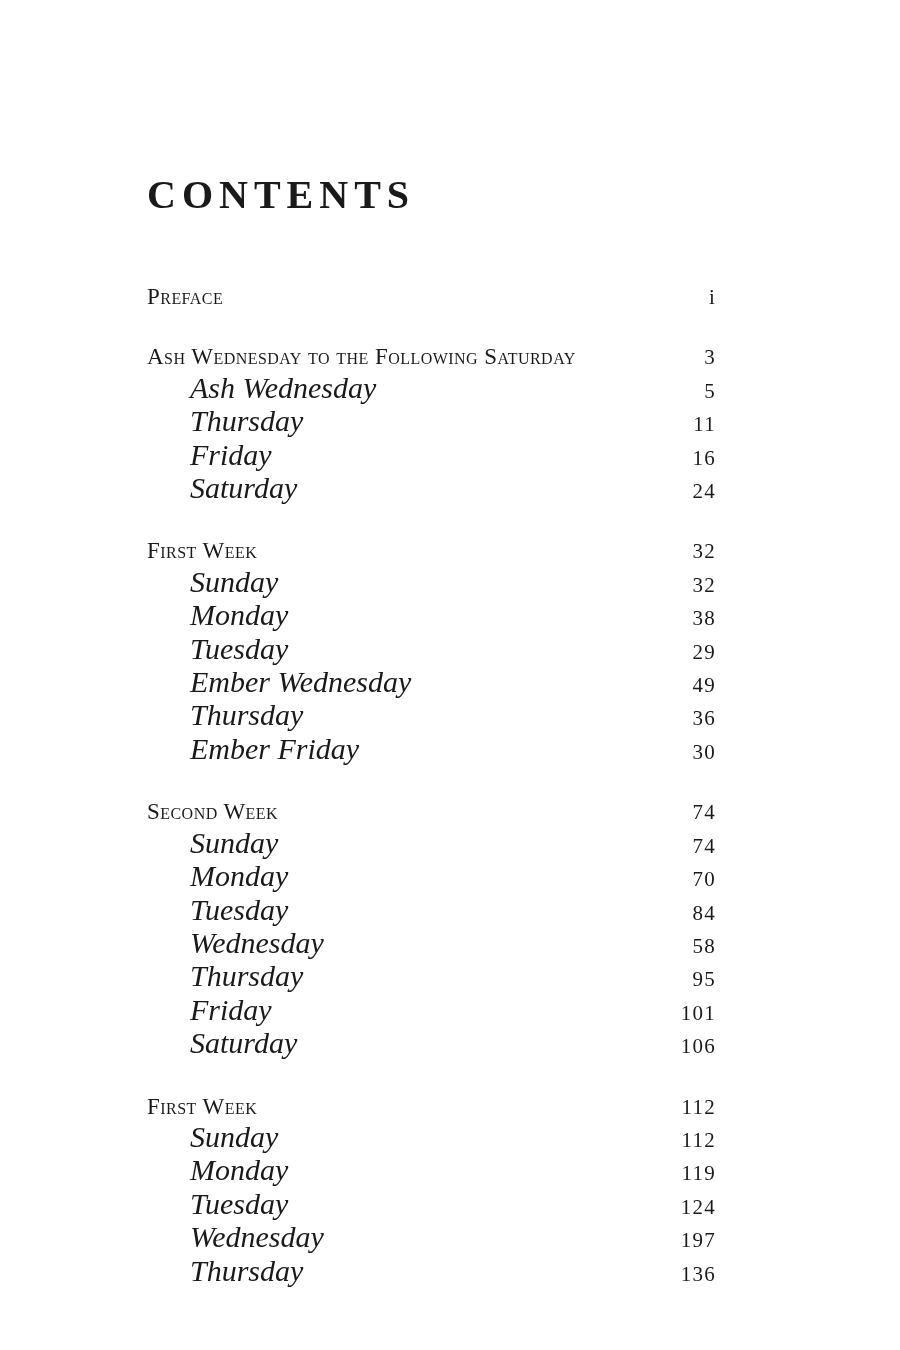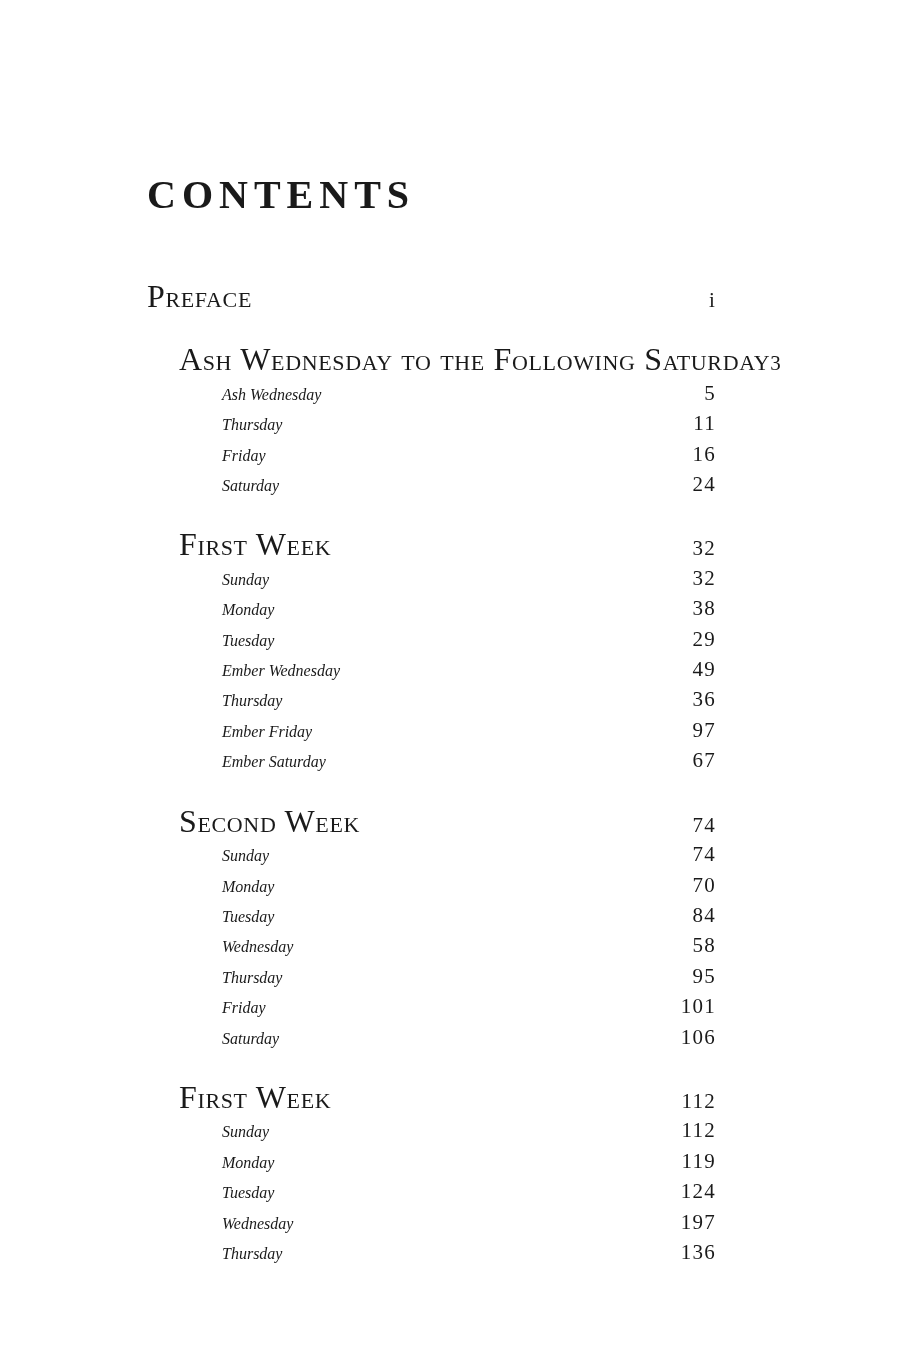--- a/index.html
+++ b/index.html
@@ -25,36 +25,35 @@
     letter-spacing: 0.15em;
     margin: 0;
     font-family: "Liberation Serif", serif;
   }
   .toc {
     margin-top: 62px;
     width: 569px;
   }
   .toc-section + .toc-section {
     margin-top: 30px;
-    margin-left: 32px;
   }
   .toc-row {
     display: flex;
     justify-content: space-between;
     align-items: baseline;
     line-height: 29.4px;
   }
   .entry-label {
-    font-size: 32px;
+    font-size: 23px;
     font-variant: small-caps;
     letter-spacing: 0.02em;
     white-space: nowrap;
   }
   .item-row .item-label {
-    font-size: 16px;
+    font-size: 30px;
     font-style: italic;
     margin-left: 43px;
     white-space: nowrap;
   }
   .page-num {
     font-size: 21px;
     letter-spacing: 0.06em;
     font-feature-settings: "onum" 1;
     text-align: right;
     white-space: nowrap;
@@ -114,25 +113,21 @@
         <div class="toc-row item-row">
           <span class="item-label">Ember Wednesday</span>
           <span class="page-num">49</span>
         </div>
         <div class="toc-row item-row">
           <span class="item-label">Thursday</span>
           <span class="page-num">36</span>
         </div>
         <div class="toc-row item-row">
           <span class="item-label">Ember Friday</span>
-          <span class="page-num">97</span>
-        </div>
-        <div class="toc-row item-row">
-          <span class="item-label">Ember Saturday</span>
-          <span class="page-num">67</span>
+          <span class="page-num">30</span>
         </div>
       </div>
       <div class="toc-section">
         <div class="toc-row header-row">
           <span class="entry-label">Second Week</span>
           <span class="page-num">74</span>
         </div>
         <div class="toc-row item-row">
           <span class="item-label">Sunday</span>
           <span class="page-num">74</span>

